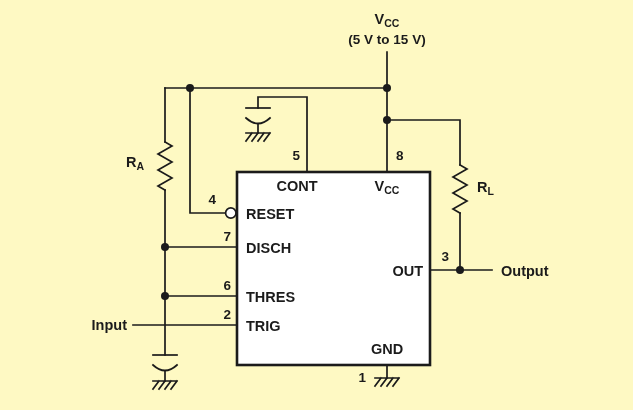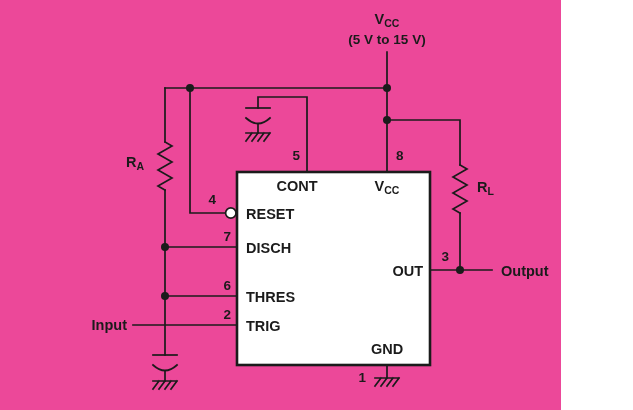--- a/index.html
+++ b/index.html
@@ -1,20 +1,20 @@
 <!DOCTYPE html>
 <html><head>
 <meta charset="utf-8">
 <style>
   html, body { margin: 0; padding: 0; background: #ffffff; }
   .stage {
     position: relative;
-    width: 561px;
+    width: 633px;
     height: 410px;
-    background: #ec4899;
+    background: #fef9c3;
     overflow: hidden;
     font-family: "Liberation Sans", sans-serif;
   }
   .schematic text {
     font-family: "Liberation Sans", "DejaVu Sans", sans-serif;
     font-weight: 700;
     fill: #1b1b1b;
   }
   .lbl     { font-size: 14.5px; }
   .pin-num { font-size: 13.5px; }

